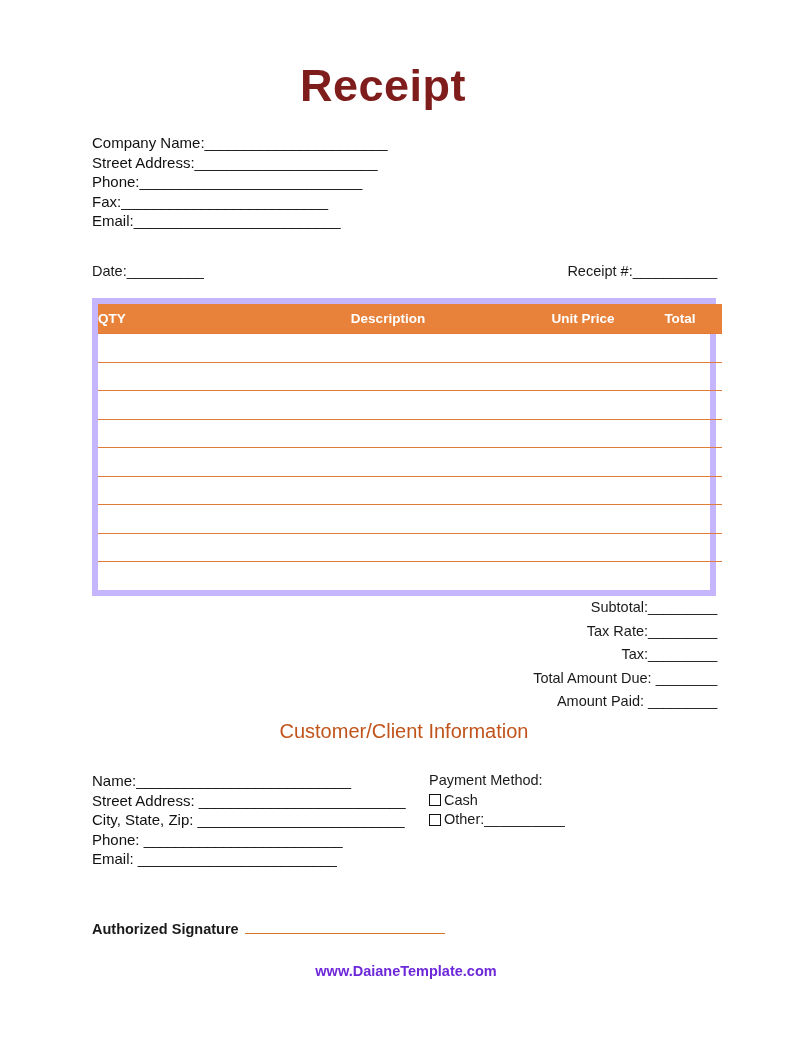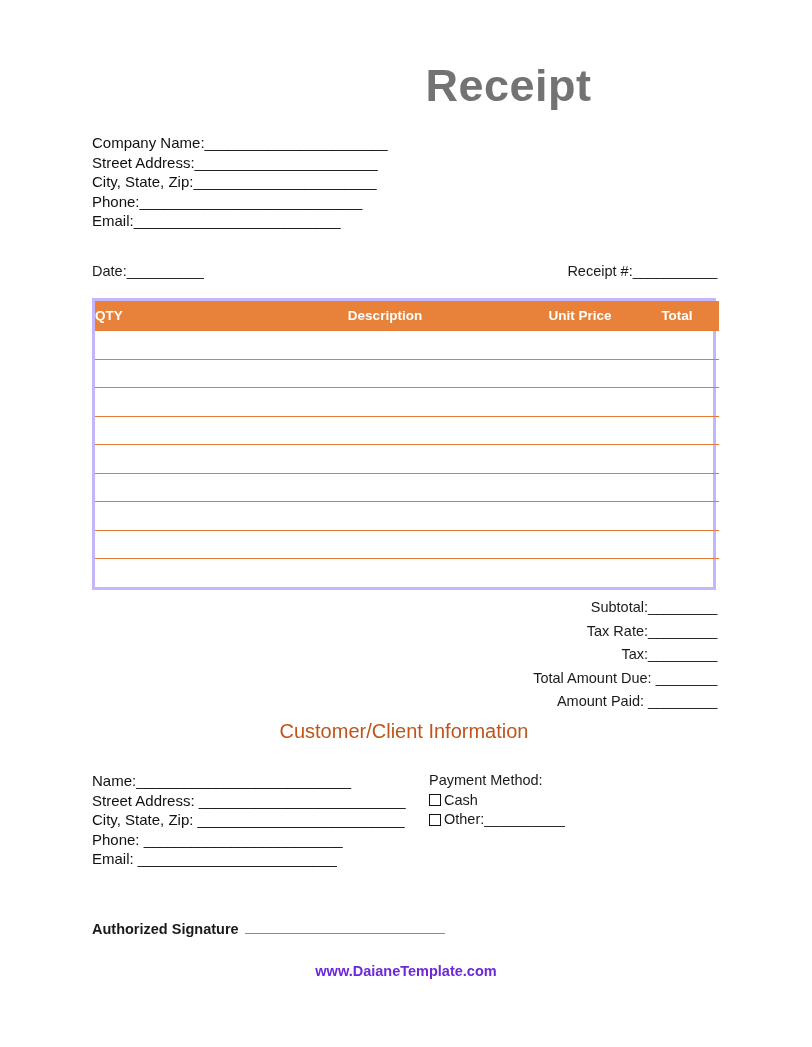--- a/index.html
+++ b/index.html
@@ -22,24 +22,24 @@
     height: 1047px;
     background: #ffffff;
   }
 
   
   .title {
     position: absolute;
     left: 300px;
     top: 60px;
     width: 417px;
-    text-align: center;
+    text-align: left;
     font-size: 45px;
     font-weight: bold;
-    color: #737373;
+    color: #7f1d1d;
     letter-spacing: 0.5px;
     line-height: 52px;
   }
 
   
   .company-block {
     position: absolute;
     left: 92px;
     top: 133px;
     width: 420px;
@@ -64,21 +64,21 @@
   }
   .date-row .left { position: absolute; left: 0; top: 0; white-space: nowrap; }
   .date-row .right { position: absolute; right: 0; top: 0; white-space: nowrap; }
 
   
   .items-table {
     position: absolute;
     left: 92px;
     top: 298px;
     width: 624px;
-    border: 3px solid #c4b5fd;
+    border: 6px solid #c4b5fd;
     border-collapse: collapse;
     box-sizing: border-box;
   }
   .items-table table {
     width: 100%;
     border-collapse: collapse;
     table-layout: fixed;
   }
   .items-table thead th {
     background: #e8813a;
@@ -201,24 +201,24 @@
   <div class="title">Receipt</div>
 
   <div class="company-block">
     <div class="field-line">
       <span class="field-label">Company Name:</span><span class="fill">_______________________</span>
     </div>
     <div class="field-line">
       <span class="field-label">Street Address:</span><span class="fill">_______________________</span>
     </div>
     <div class="field-line">
-      <span class="field-label">City, State, Zip:</span><span class="fill">_______________________</span>
-    </div>
-    <div class="field-line">
       <span class="field-label">Phone:</span><span class="fill">____________________________</span>
+    </div>
+    <div class="field-line">
+      <span class="field-label">Fax:</span><span class="fill">__________________________</span>
     </div>
     <div class="field-line">
       <span class="field-label">Email:</span><span class="fill">__________________________</span>
     </div>
   </div>
 
   <div class="date-row">
     <div class="left">
       <span>Date:</span><span class="fill">__________</span>
     </div>

